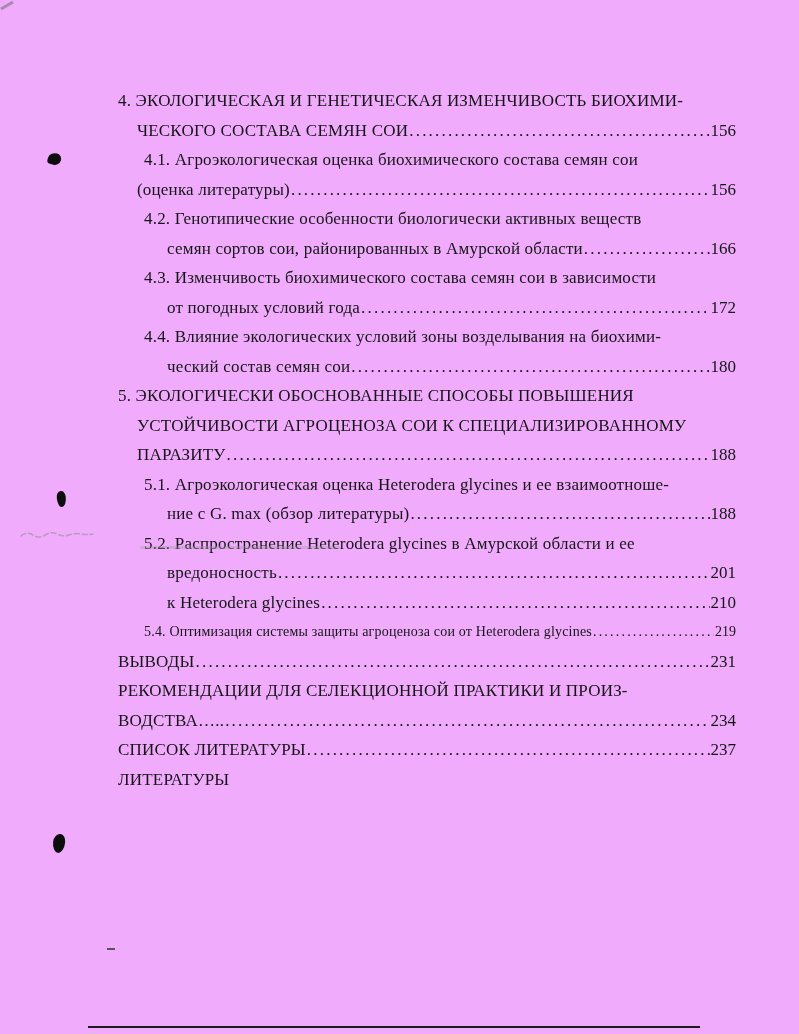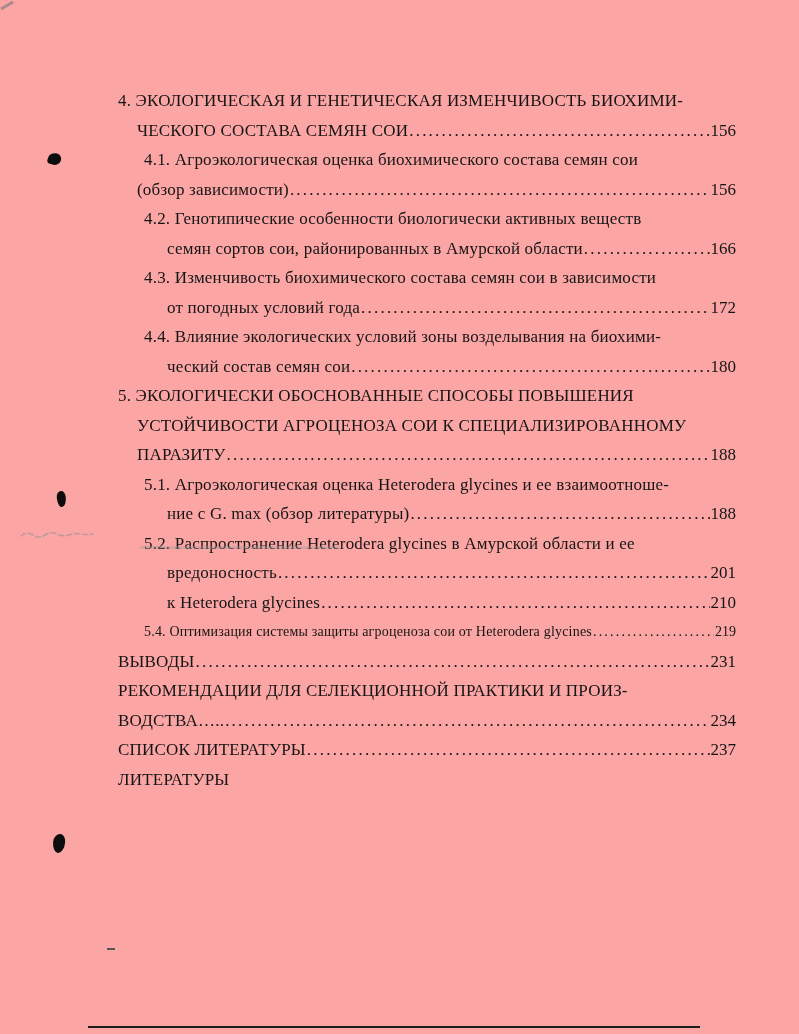--- a/index.html
+++ b/index.html
@@ -11,21 +11,21 @@
     height: 1034px;
     position: relative;
     background: #fefefe;
     font-family: "Liberation Serif", "DejaVu Serif", serif;
     color: #151515;
     overflow: hidden;
   }
   .page {
     position: absolute;
     inset: 0;
-    background: #fca5a5;
+    background: #f0abfc;
   }
   .toc {
     position: absolute;
     left: 118px;
     top: 86px;
     width: 618px;
     font-size: 17px;
     line-height: 29.5px;
   }
   .toc-line {
@@ -126,21 +126,21 @@
   </div>
       <div class="toc-line ind-1">
     <span class="t">ЧЕСКОГО СОСТАВА СЕМЯН СОИ</span>
   <span class="leader"></span>
         <span class="pg">156</span>
       </div>
       <div class="toc-line ind-2">
     <span class="t">4.1. Агроэкологическая оценка биохимического состава семян сои</span>
   </div>
       <div class="toc-line ind-1">
-    <span class="t">(обзор зависимости)</span>
+    <span class="t">(оценка литературы)</span>
   <span class="leader"></span>
         <span class="pg">156</span>
       </div>
       <div class="toc-line ind-2">
     <span class="t">4.2. Генотипические особенности биологически активных веществ</span>
   </div>
       <div class="toc-line ind-3">
     <span class="t">семян сортов сои, районированных в Амурской области</span>
   <span class="leader"></span>
         <span class="pg">166</span>

